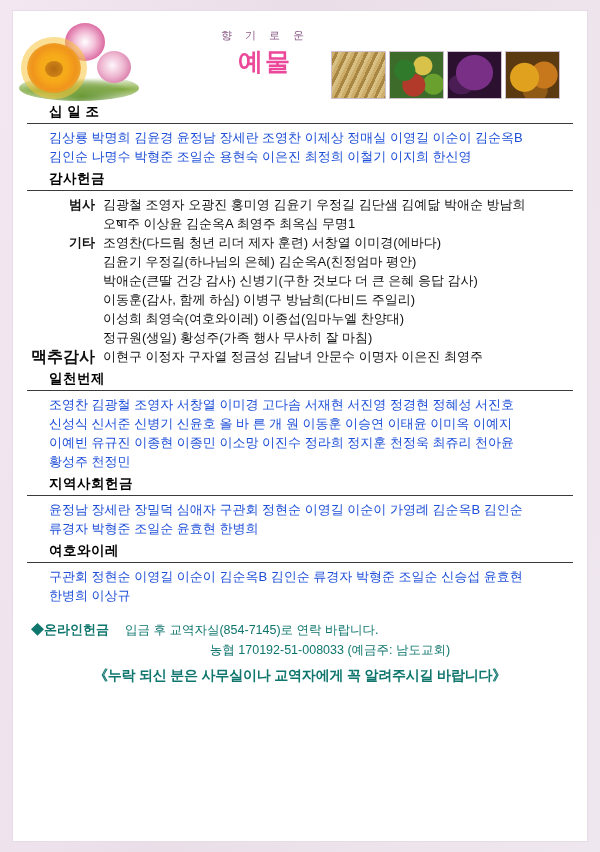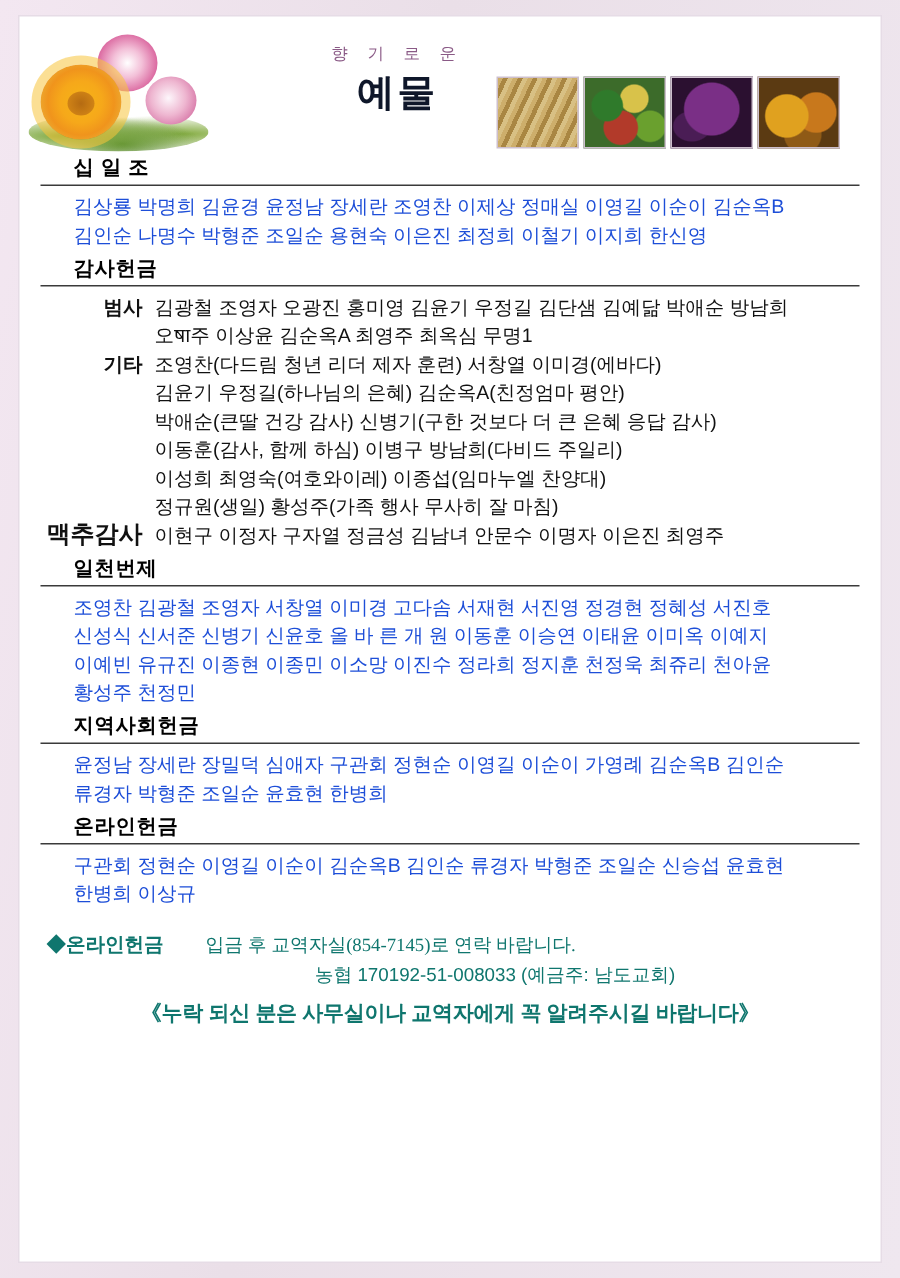--- a/index.html
+++ b/index.html
@@ -86,21 +86,21 @@
   .title-small {
     font-size: 11px;
     letter-spacing: 5px;
     color: #8a5a86;
   }
   .title-big {
     font-size: 25px;
     font-weight: bold;
     letter-spacing: 2px;
     margin-top: 2px;
-    color: #0f172a;
+    color: #ec4899;
   }
   .photos {
     position: absolute;
     left: 318px;
     top: 40px;
     display: flex;
     gap: 3px;
   }
   .photo {
     width: 53px;
@@ -175,22 +175,21 @@
   .f-row1 {
     display: flex;
     align-items: baseline;
   }
   .f-online {
     font-weight: bold;
     font-size: 13px;
     white-space: nowrap;
   }
   .f-right {
-    margin-left: 28px;
-    font-family: Liberation Serif, serif;
+    margin-left: 16px;
   }
   .f-center {
     text-align: center;
     margin-top: 3px;
     padding-left: 60px;
   }
   .f-note {
     text-align: center;
     font-weight: bold;
     font-size: 14px;
@@ -283,21 +282,21 @@
       <div class="section">
         <div class="sec-head">지역사회헌금</div>
         <hr class="hr">
         <div class="names">
           <div class="ln">윤정남 장세란 장밀덕 심애자 구관회 정현순 이영길 이순이 가영례 김순옥B 김인순</div>
           <div class="ln">류경자 박형준 조일순 윤효현 한병희</div>
         </div>
       </div>
 
       <div class="section">
-        <div class="sec-head">온라인헌금</div>
+        <div class="sec-head">여호와이레</div>
         <hr class="hr">
         <div class="names">
           <div class="ln">구관회 정현순 이영길 이순이 김순옥B 김인순 류경자 박형준 조일순 신승섭 윤효현</div>
           <div class="ln">한병희 이상규</div>
         </div>
       </div>
 
     </div>
 
     <div class="footer">

